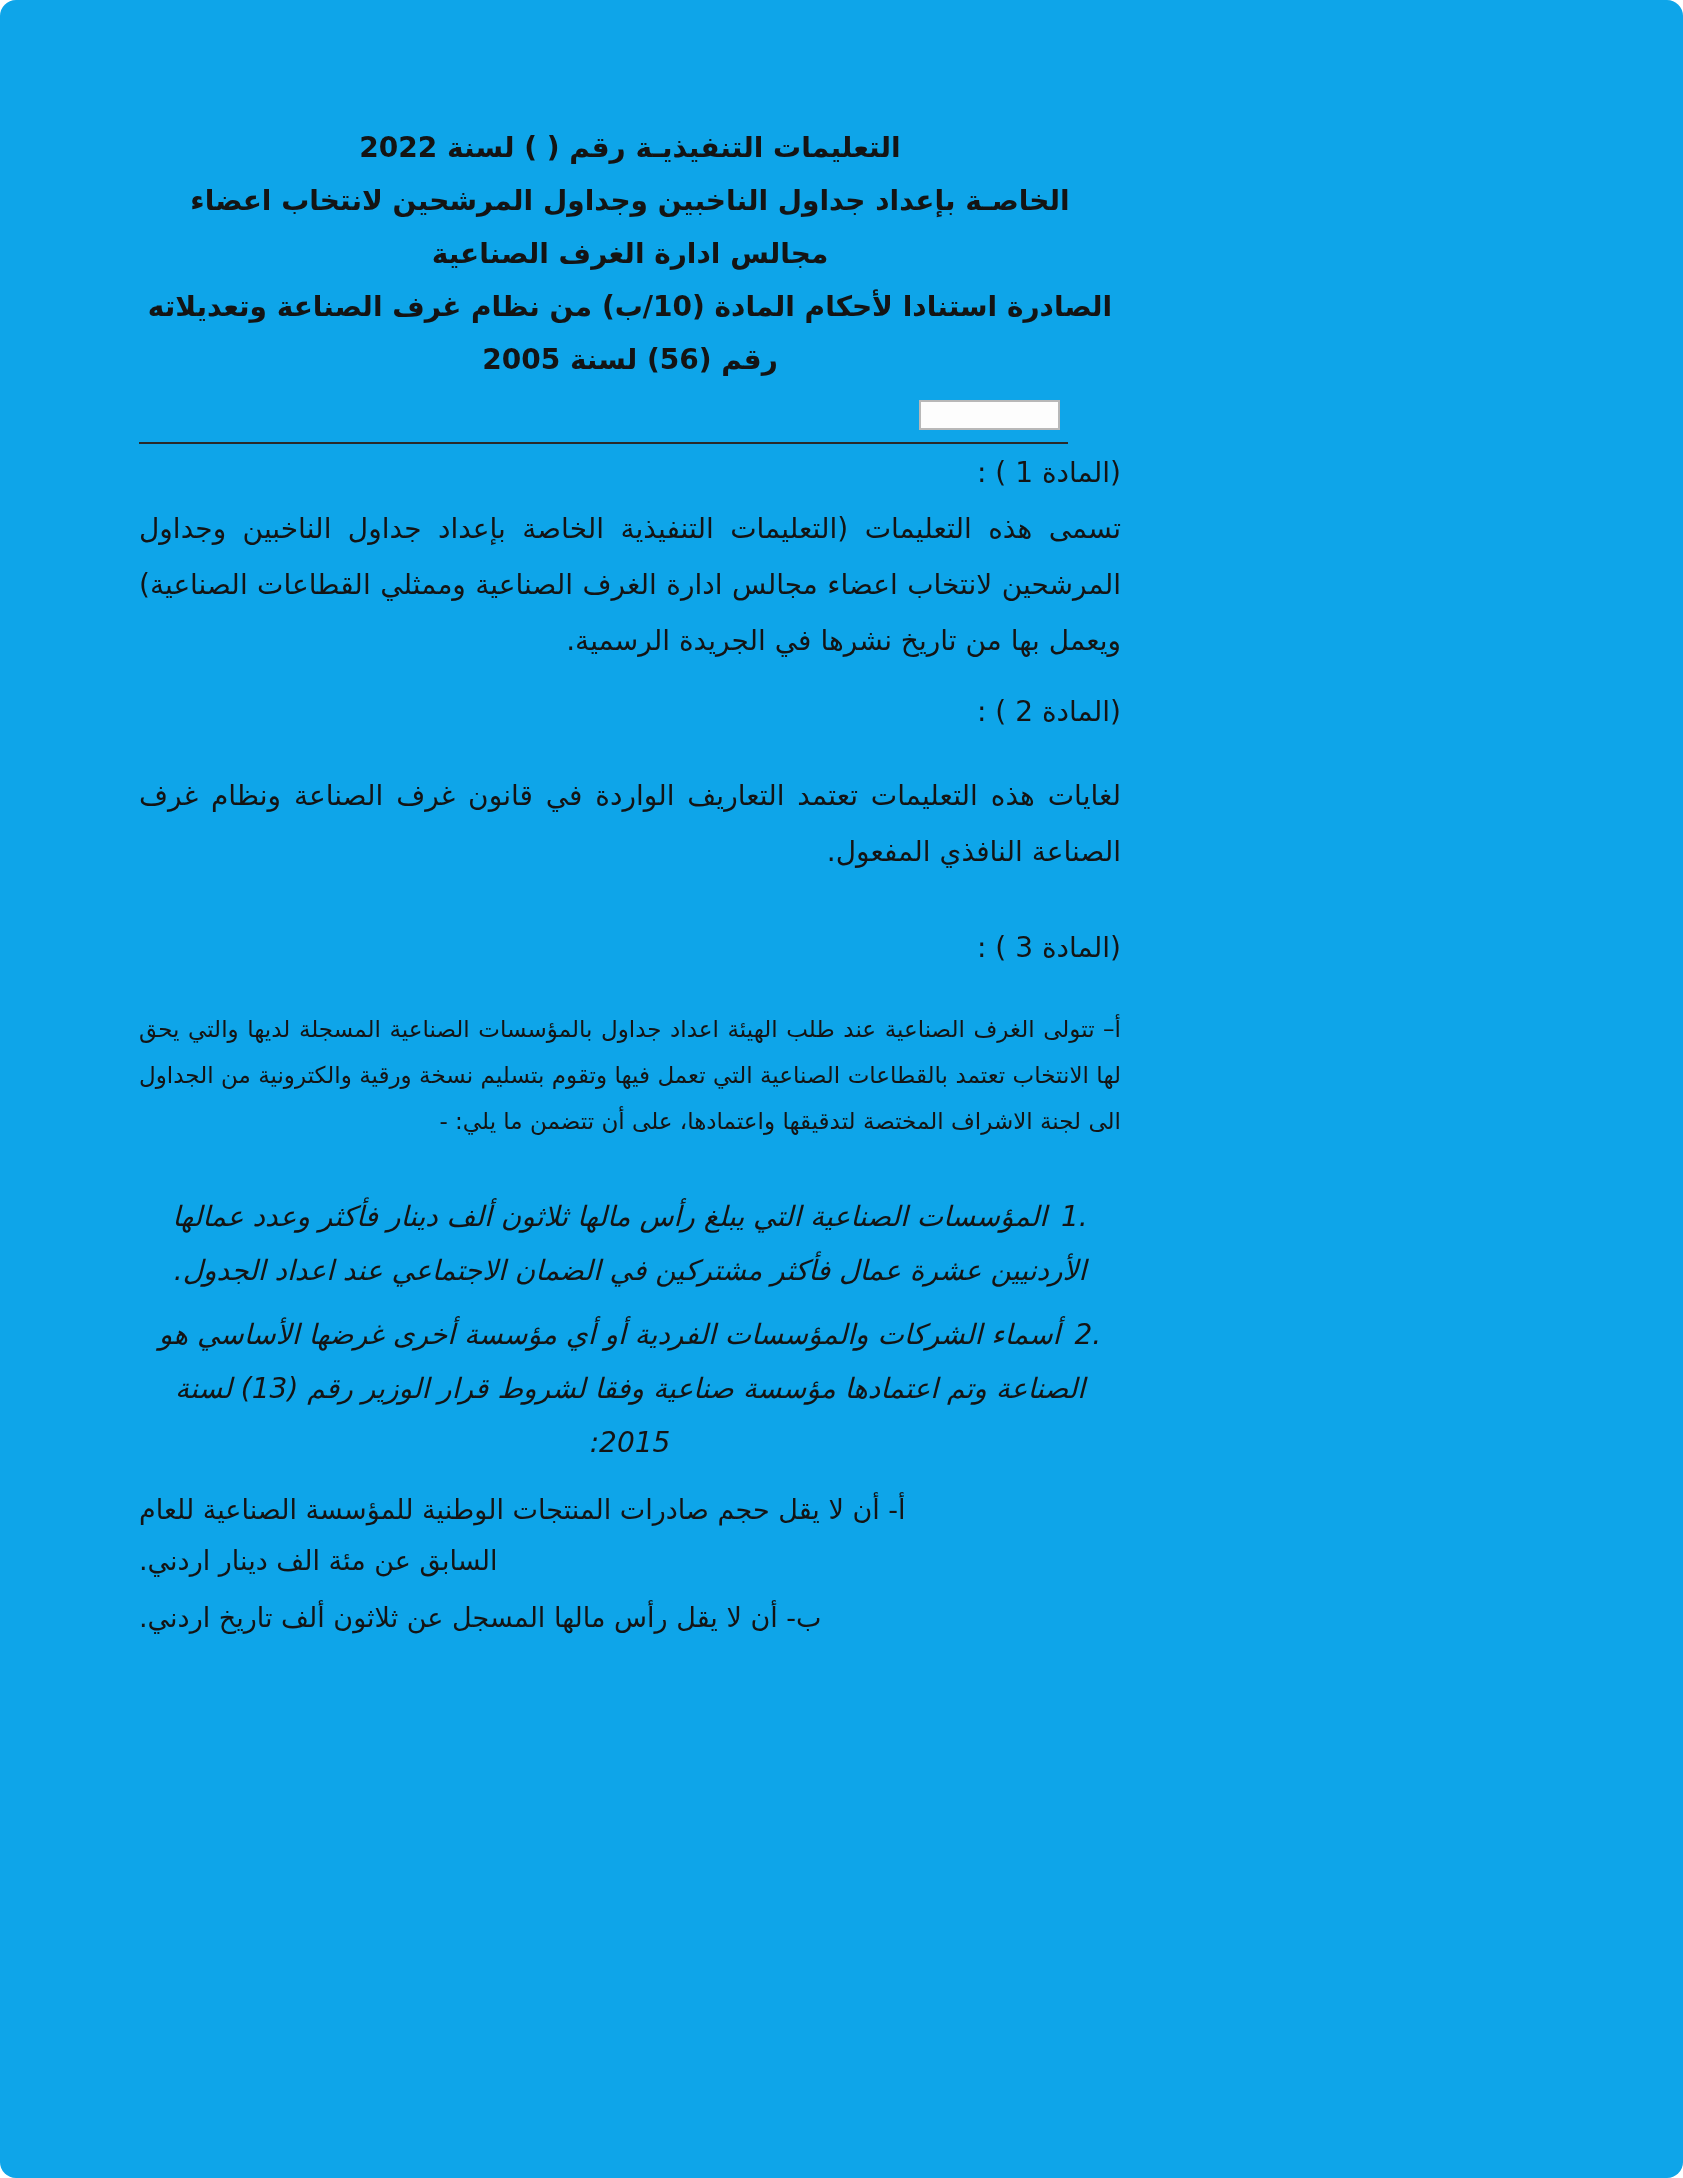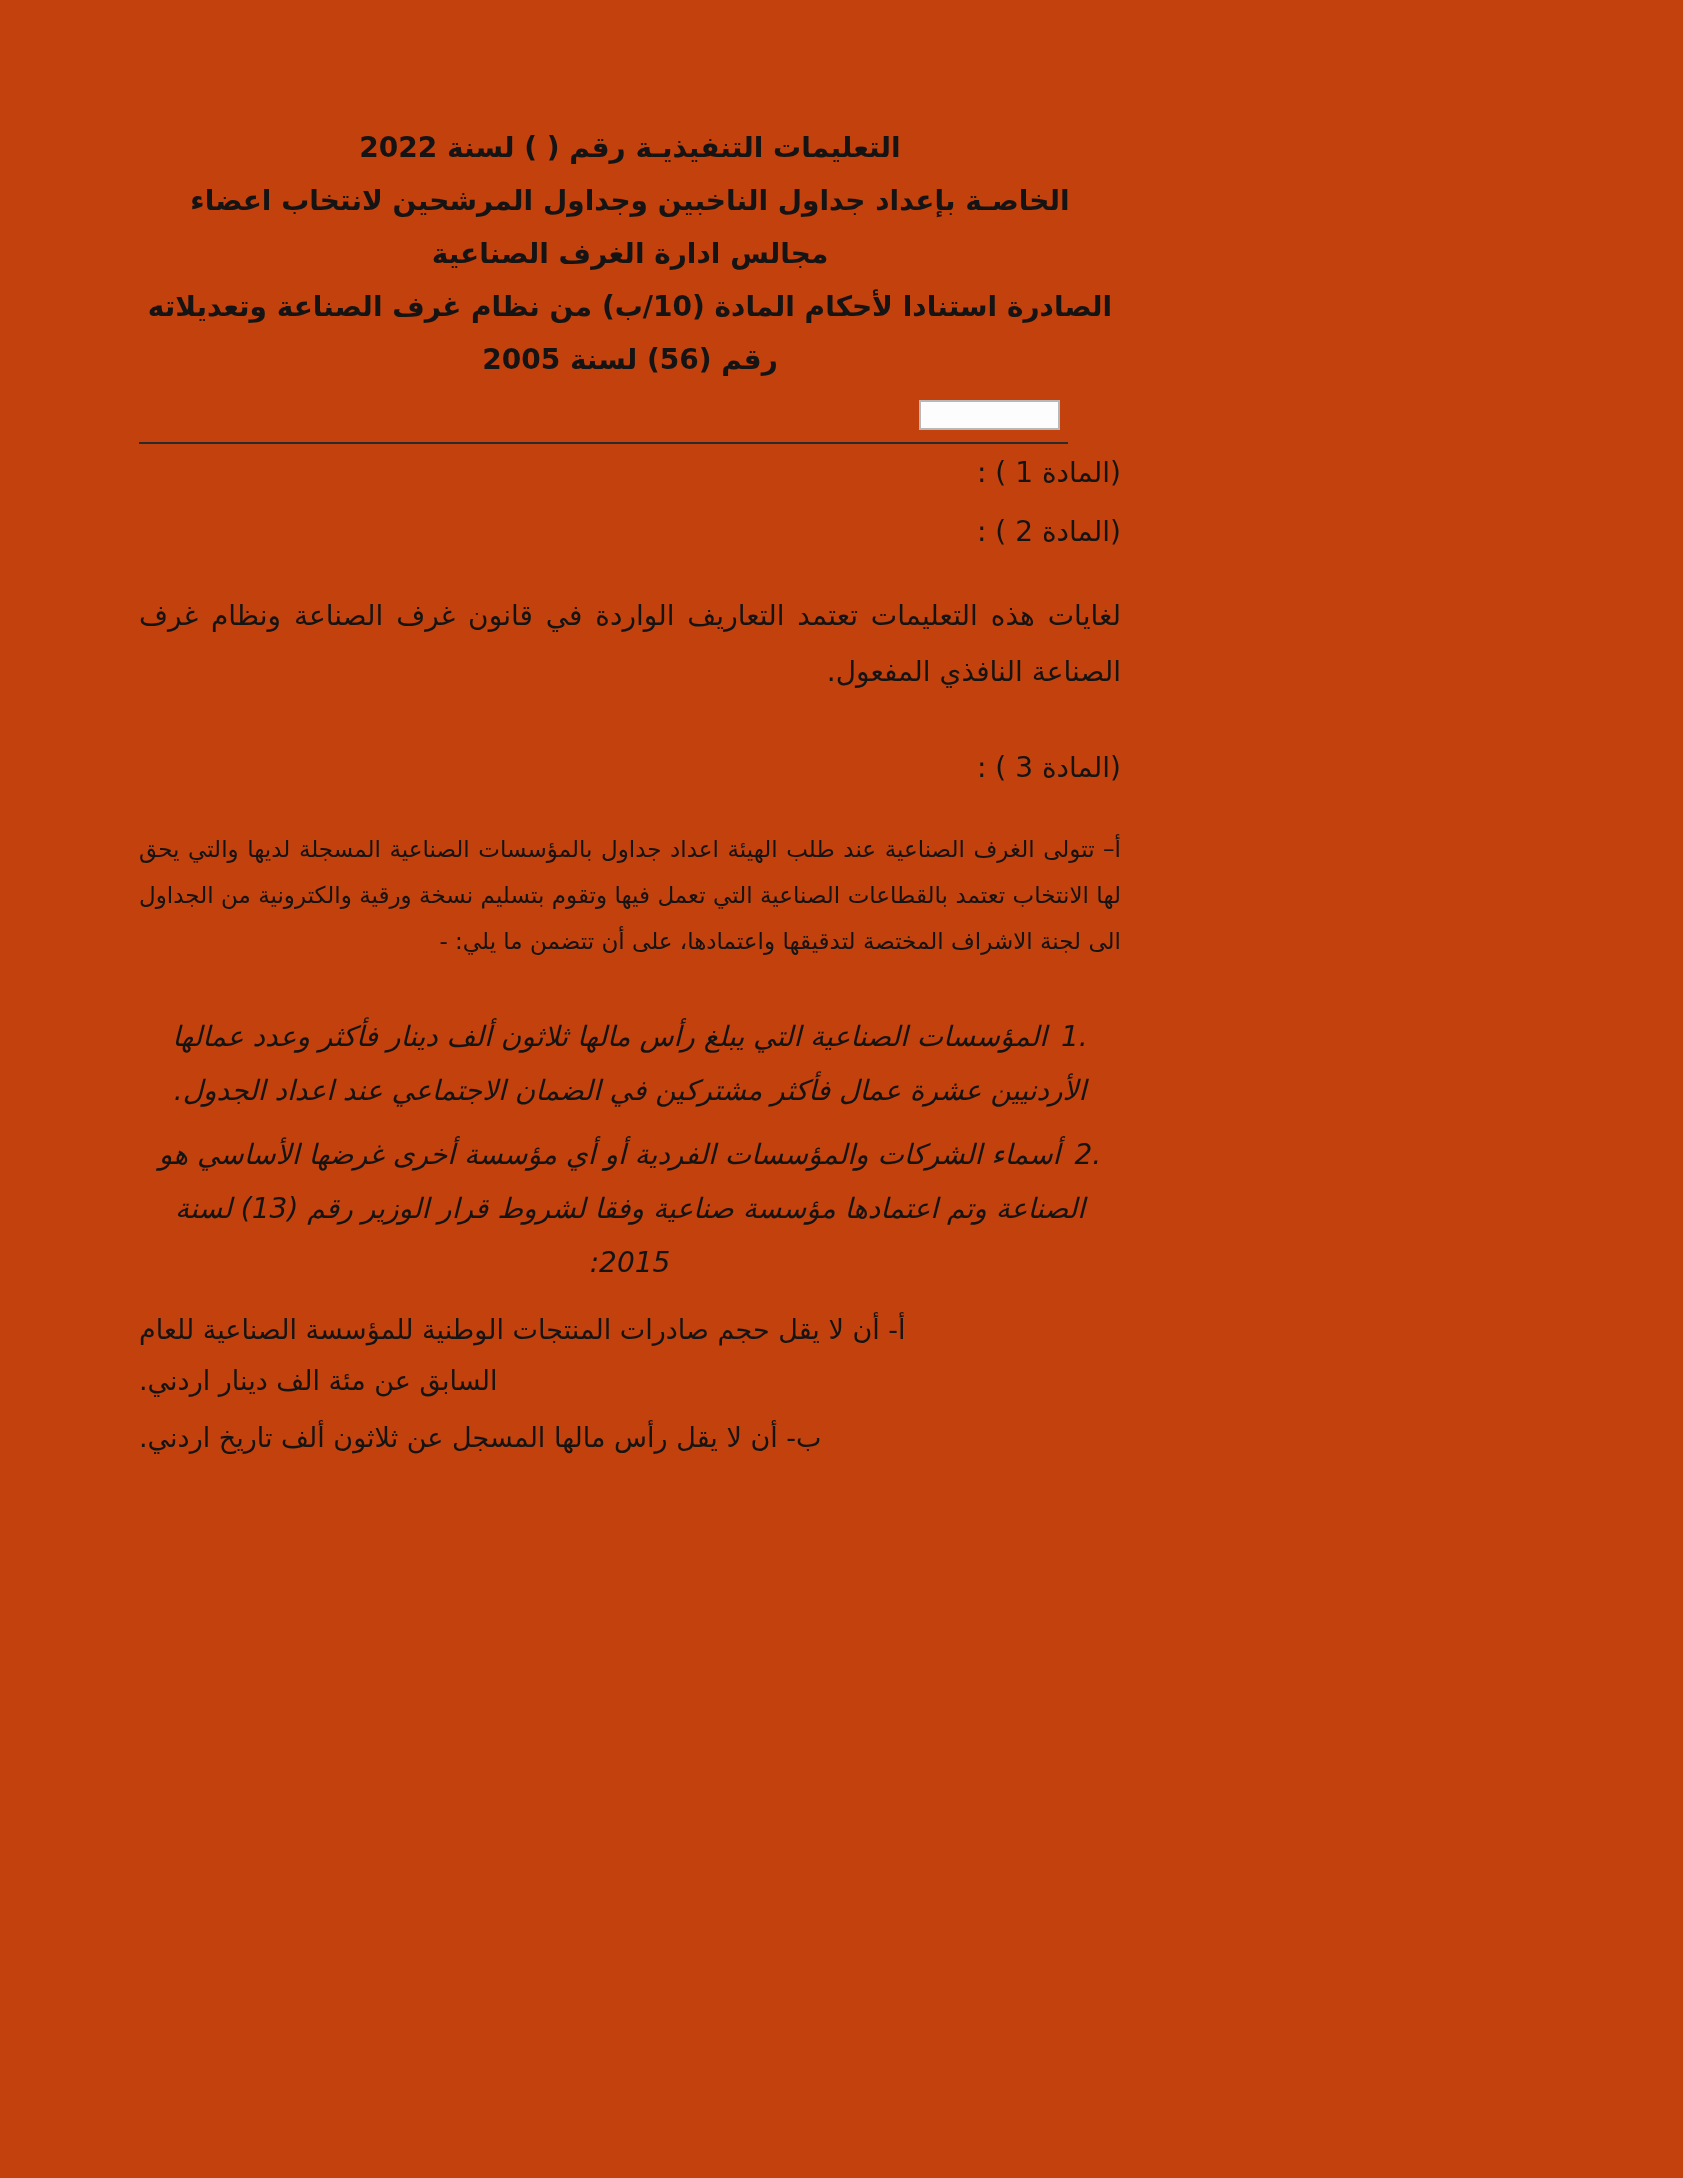--- a/index.html
+++ b/index.html
@@ -7,22 +7,23 @@
     width: 1683px;
     height: 2178px;
     background: #ffffff;
     font-family: "DejaVu Sans", "Liberation Sans", sans-serif;
     color: #141414;
   }
   .page {
     position: relative;
     width: 1683px;
     height: 2178px;
-    background: #c2410c;
+    background: #0ea5e9;
     overflow: hidden;
+    border-radius: 16px;
   }
   .content {
     position: absolute;
     top: 121px;
     left: 139px;
     width: 982px;
     direction: rtl;
   }
   
   .titles {
@@ -108,20 +109,21 @@
       <div class="title-line">التعليمات التنفيذيـة رقم (  ) لسنة 2022</div>
       <div class="title-line">الخاصـة بإعداد جداول الناخبين وجداول المرشحين لانتخاب اعضاء مجالس ادارة الغرف الصناعية</div>
       <div class="title-line">الصادرة استنادا لأحكام المادة (10/ب) من نظام غرف الصناعة وتعديلاته رقم (56) لسنة 2005</div>
     </div>
 
     <div class="form-box"></div>
 
     <hr class="divider">
 
     <div class="article-heading">(المادة 1 ) :</div>
+    <p class="para">تسمى هذه التعليمات (التعليمات التنفيذية الخاصة بإعداد جداول الناخبين وجداول المرشحين لانتخاب اعضاء مجالس ادارة الغرف الصناعية وممثلي القطاعات الصناعية) ويعمل بها من تاريخ نشرها في الجريدة الرسمية.</p>
 
     <div class="article-heading spaced">(المادة 2 ) :</div>
     <p class="para gap">لغايات هذه التعليمات تعتمد التعاريف الواردة في قانون غرف الصناعة ونظام غرف الصناعة النافذي المفعول.</p>
 
     <div class="article-heading big-gap underlined">(المادة 3 ) :</div>
     <p class="intro">أ– تتولى الغرف الصناعية عند طلب الهيئة اعداد جداول بالمؤسسات الصناعية المسجلة لديها والتي يحق لها الانتخاب تعتمد بالقطاعات الصناعية التي تعمل فيها وتقوم بتسليم نسخة ورقية والكترونية من الجداول الى لجنة الاشراف المختصة لتدقيقها واعتمادها، على أن تتضمن ما يلي: -</p>
 
     <div class="list">
       <div class="list-item">
         <span class="num">1.</span><span>المؤسسات الصناعية التي يبلغ رأس مالها ثلاثون ألف دينار فأكثر وعدد عمالها الأردنيين عشرة عمال فأكثر مشتركين في الضمان الاجتماعي عند اعداد الجدول.</span>

